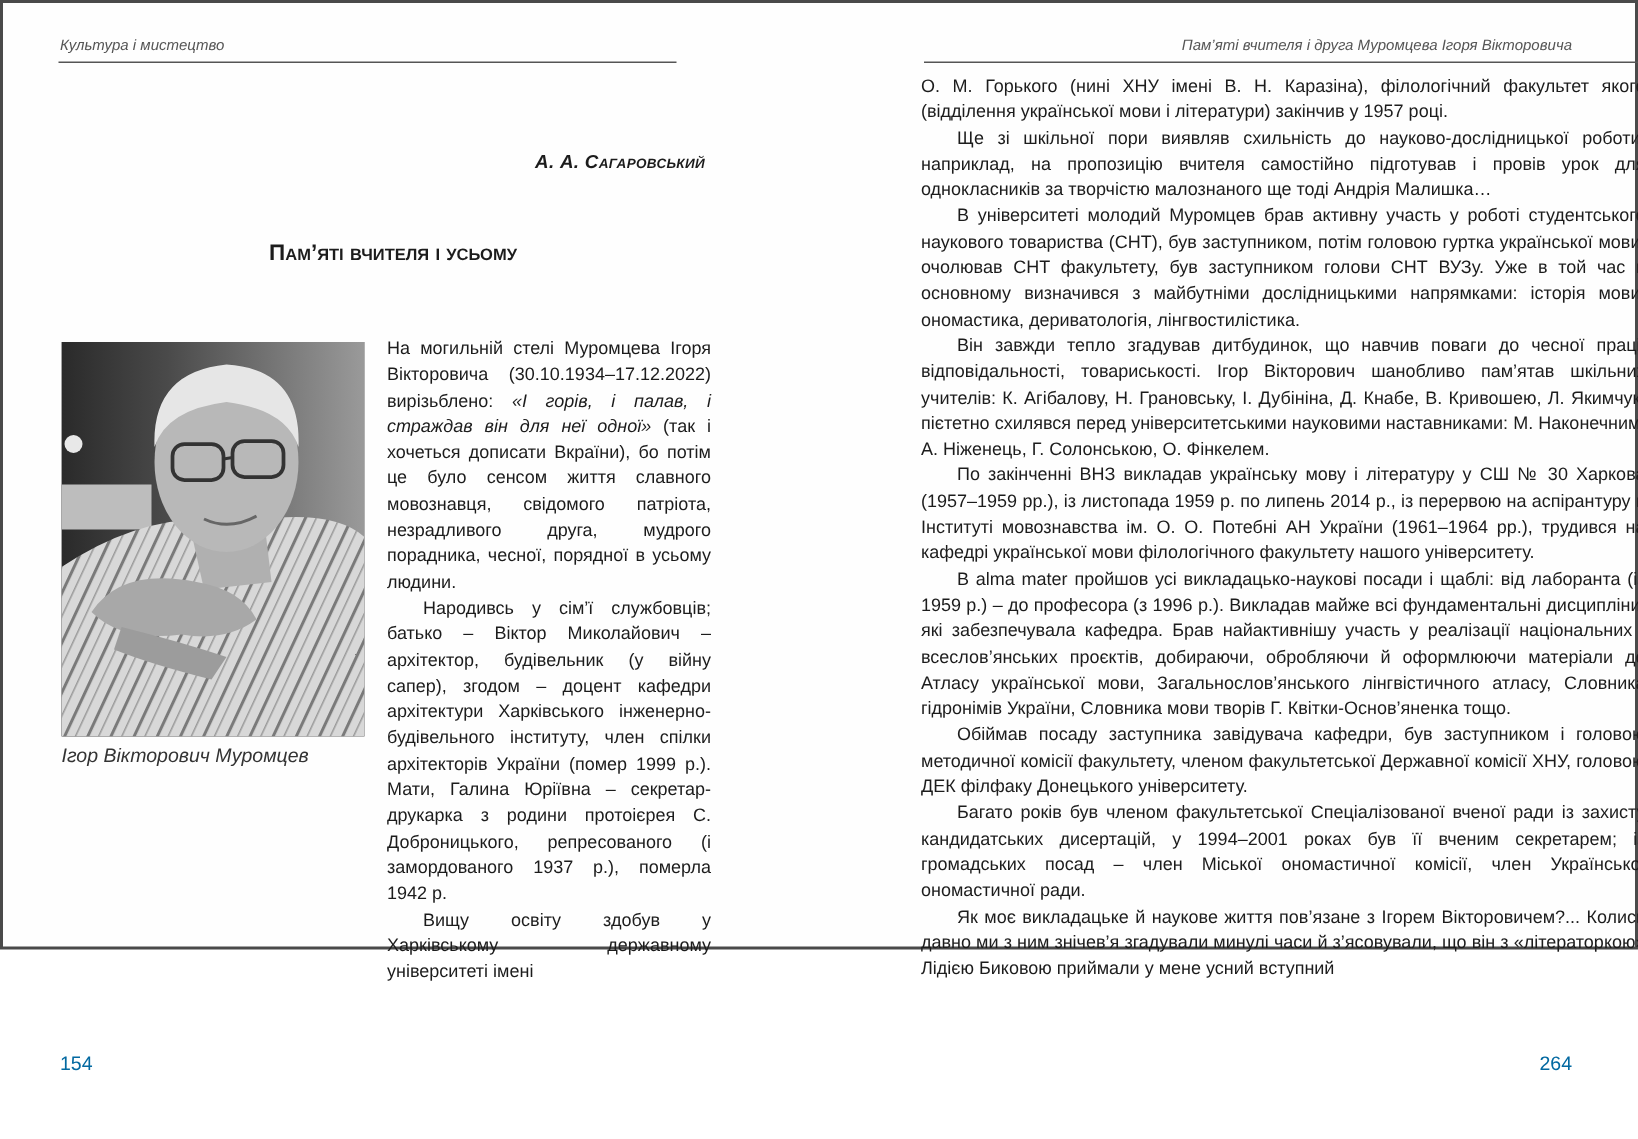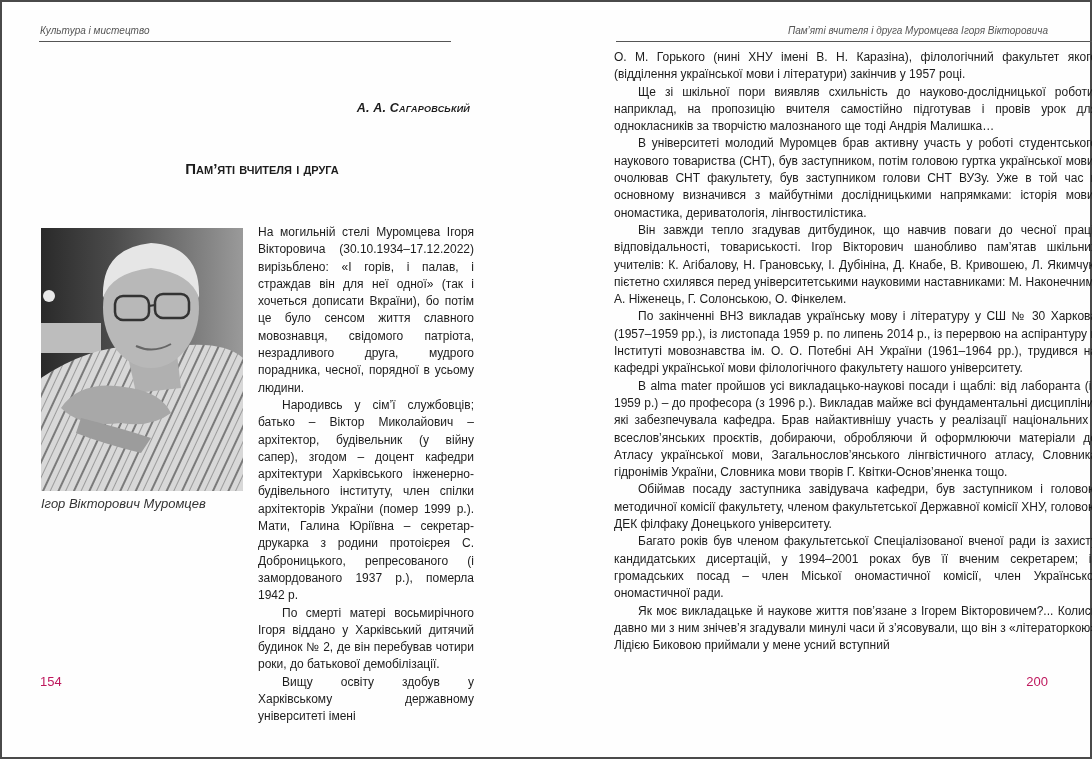--- a/index.html
+++ b/index.html
@@ -1,17 +1,17 @@
 <!DOCTYPE html>
 <html><head>
 <meta charset="utf-8">
 <style>
   html, body { margin: 0; padding: 0; background: #ffffff; }
   body { width: 1092px; height: 759px; overflow: hidden; position: relative; font-family: "Liberation Sans", sans-serif; color: #1c1c1c; }
-  .frame { position: absolute; left: 0; top: 0; width: 1092px; height: 759px; box-sizing: border-box; border: 2px solid #4a4a4a; border-right-width: 2px; background: #fefefe; }
+  .frame { position: absolute; left: 0; top: 0; width: 1092px; height: 633px; box-sizing: border-box; border: 2px solid #4a4a4a; border-right-width: 2px; background: #fefefe; }
   .page { position: absolute; top: 0; height: 759px; }
   .page.left { left: 0; width: 546px; }
   .page.right { left: 546px; width: 546px; }
 
   .running-head { position: absolute; top: 22px; font-size: 10px; font-style: italic; color: #555; line-height: 14px; }
   .left .running-head { left: 38px; }
   .right .running-head { right: 46px; }
   .head-rule { position: absolute; top: 39px; height: 1px; background: #555; }
   .left .head-rule { left: 37px; width: 412px; }
   .right .head-rule { left: 68px; width: 480px; }
@@ -21,39 +21,39 @@
   .title { position: absolute; top: 158px; left: 100px; width: 320px; text-align: center; font-size: 15px; font-weight: bold; line-height: 18px; font-variant: small-caps; }
 
   .photo { position: absolute; left: 39px; top: 226px; width: 202px; height: 263px; overflow: hidden; background: #6d6d6d; }
   .caption { position: absolute; left: 39px; top: 494px; font-size: 13px; font-style: italic; color: #333; }
 
   .col { position: absolute; font-size: 12px; line-height: 17.3px; text-align: justify; }
   .col p { margin: 0; text-indent: 0; }
   .col p.ind { text-indent: 24px; }
   .left .col { left: 256px; top: 222px; width: 216px; }
   .right .col { left: 66px; top: 47px; width: 483px; }
-  .col .it { }
+  .col .it { font-style: italic; }
 
-  .folio { position: absolute; top: 672px; font-size: 13px; color: #be185d; }
+  .folio { position: absolute; top: 699px; font-size: 13px; color: #0369a1; }
   .left .folio { left: 38px; }
   .right .folio { right: 46px; }
 </style>
 </head>
 <body>
 
 <div class="frame">
 
   <div class="page left">
     <div class="running-head">Культура і мистецтво</div>
     <div class="head-rule"></div>
 
     <div class="author"><span class="sc">А. А. Сагаровський</span></div>
 
     <div class="title">
-      <div>Пам’яті вчителя і друга</div>
+      <div>Пам’яті вчителя і усьому</div>
     </div>
 
     <div class="photo" role="img" aria-label="Portrait photo of Ihor Viktorovych Muromtsev">
       <svg width="202" height="263" viewBox="0 0 202 263">
         <defs>
           <linearGradient id="bg" x1="0" y1="0" x2="1" y2="0">
             <stop offset="0" stop-color="#2a2a2a"></stop>
             <stop offset="0.35" stop-color="#4a4a4a"></stop>
             <stop offset="1" stop-color="#9a9a9a"></stop>
           </linearGradient>
@@ -82,21 +82,20 @@
 
         <path d="M20 180 Q40 150 90 160 Q120 165 130 185 Q110 200 80 195 Q40 200 20 180 Z" fill="#a8a8a8"></path>
         <path d="M40 190 Q80 200 110 210 L100 225 Q60 215 35 205 Z" fill="#9c9c9c"></path>
       </svg>
     </div>
     <div class="caption">Ігор Вікторович Муромцев</div>
 
     <div class="col">
       <p><span>На могильній стелі Муромцева Ігоря Вікторовича (30.10.1934–17.12.2022) вирізьблено: </span><span class="it">«І горів, і палав, і страждав він для неї одної»</span><span> (так і хочеться дописати Вкраїни), бо потім це було сенсом життя славного мовознавця, свідомого патріота, незрадливого друга, мудрого порадника, чесної, порядної в усьому людини.</span></p>
       <p class="ind">Народивсь у сім’ї службовців; батько – Віктор Миколайович – архітектор, будівельник (у війну сапер), згодом – доцент кафедри архітектури Харківського інженерно-будівельного інституту, член спілки архітекторів України (помер 1999 р.). Мати, Галина Юріївна – секретар-друкарка з родини протоієрея С. Доброницького, репресованого (і замордованого 1937 р.), померла 1942 р.</p>
-      <p class="ind">По смерті матері восьмирічного Ігоря віддано у Харківський дитячий будинок № 2, де він перебував чотири роки, до батькової демобілізації.</p>
       <p class="ind">Вищу освіту здобув у Харківському державному університеті імені</p>
     </div>
 
     <div class="folio">154</div>
   </div>
 
   <div class="page right">
     <div class="running-head">Пам’яті вчителя і друга Муромцева Ігоря Вікторовича</div>
     <div class="head-rule"></div>
 
@@ -105,15 +104,15 @@
       <p class="ind">Ще зі шкільної пори виявляв схильність до науково-дослідницької роботи, наприклад, на пропозицію вчителя самостійно підготував і провів урок для однокласників за творчістю малознаного ще тоді Андрія Малишка…</p>
       <p class="ind">В університеті молодий Муромцев брав активну участь у роботі студентського наукового товариства (СНТ), був заступником, потім головою гуртка української мови, очолював СНТ факультету, був заступником голови СНТ ВУЗу. Уже в той час в основному визначився з майбутніми дослідницькими напрямками: історія мови, ономастика, дериватологія, лінгвостилістика.</p>
       <p class="ind">Він завжди тепло згадував дитбудинок, що навчив поваги до чесної праці, відповідальності, товариськості. Ігор Вікторович шанобливо пам’ятав шкільних учителів: К. Агібалову, Н. Грановську, І. Дубініна, Д. Кнабе, В. Кривошею, Л. Якимчук, пієтетно схилявся перед університетськими науковими наставниками: М. Наконечним, А. Ніженець, Г. Солонською, О. Фінкелем.</p>
       <p class="ind">По закінченні ВНЗ викладав українську мову і літературу у СШ № 30 Харкова (1957–1959 рр.), із листопада 1959 р. по липень 2014 р., із перервою на аспірантуру в Інституті мовознавства ім. О. О. Потебні АН України (1961–1964 рр.), трудився на кафедрі української мови філологічного факультету нашого університету.</p>
       <p class="ind">В alma mater пройшов усі викладацько-наукові посади і щаблі: від лаборанта (із 1959 р.) – до професора (з 1996 р.). Викладав майже всі фундаментальні дисципліни, які забезпечувала кафедра. Брав найактивнішу участь у реалізації національних і всеслов’янських проєктів, добираючи, обробляючи й оформлюючи матеріали до Атласу української мови, Загальнослов’янського лінгвістичного атласу, Словника гідронімів України, Словника мови творів Г. Квітки-Основ’яненка тощо.</p>
       <p class="ind">Обіймав посаду заступника завідувача кафедри, був заступником і головою методичної комісії факультету, членом факультетської Державної комісії ХНУ, головою ДЕК філфаку Донецького університету.</p>
       <p class="ind">Багато років був членом факультетської Спеціалізованої вченої ради із захисту кандидатських дисертацій, у 1994–2001 роках був її вченим секретарем; із громадських посад – член Міської ономастичної комісії, член Української ономастичної ради.</p>
       <p class="ind">Як моє викладацьке й наукове життя пов’язане з Ігорем Вікторовичем?... Колись давно ми з ним знічев’я згадували минулі часи й з’ясовували, що він з «літераторкою» Лідією Биковою приймали у мене усний вступний</p>
     </div>
 
-    <div class="folio">200</div>
+    <div class="folio">264</div>
   </div>
 </div>
 
 </body></html>

